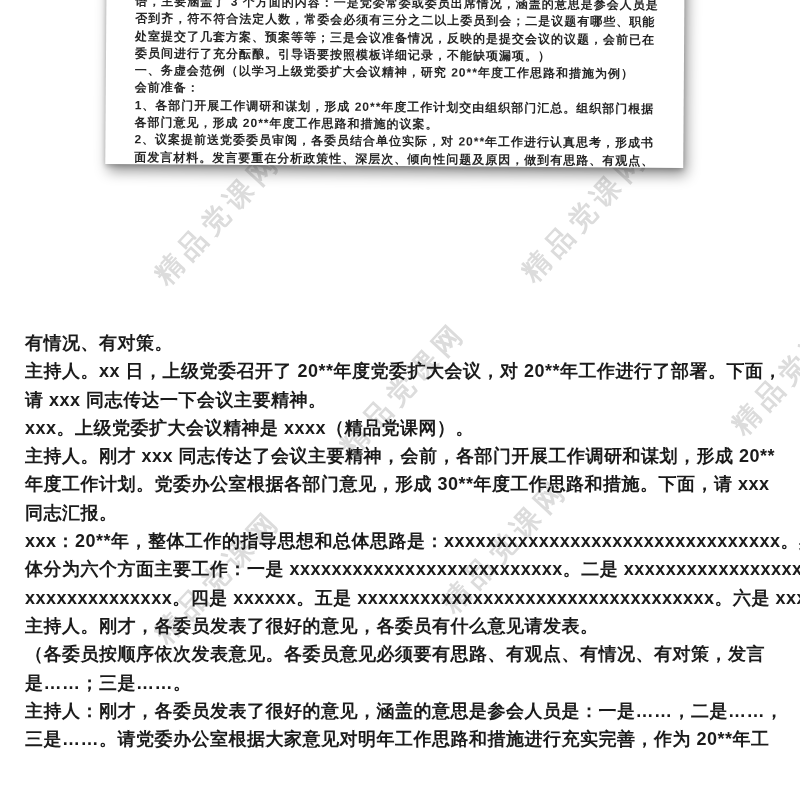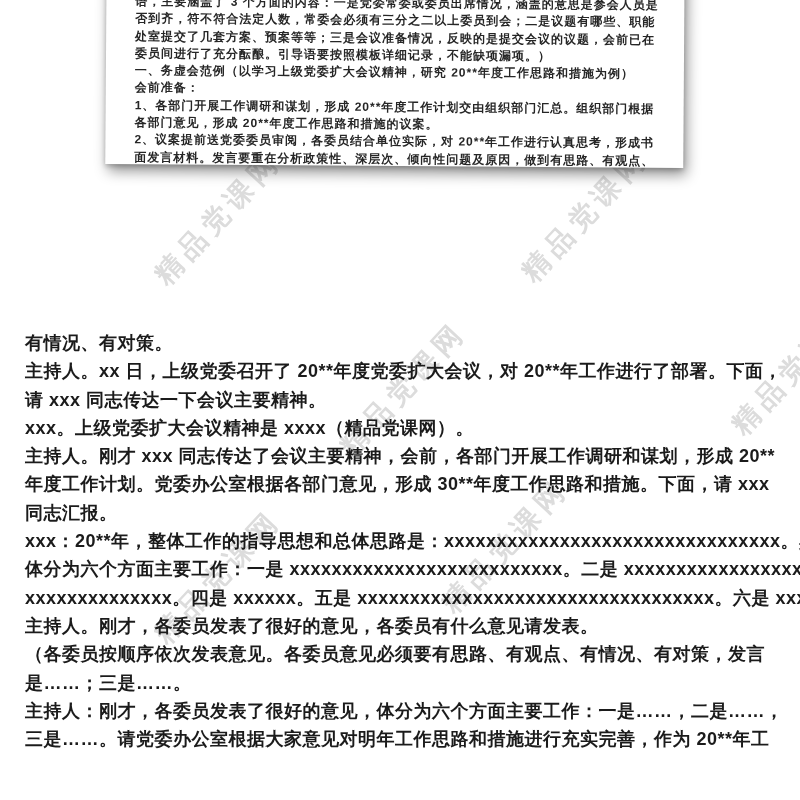--- a/index.html
+++ b/index.html
@@ -51,21 +51,21 @@
   <div class="bline">xxx。上级党委扩大会议精神是 xxxx（精品党课网）。</div>
   <div class="bline">主持人。刚才 xxx 同志传达了会议主要精神，会前，各部门开展工作调研和谋划，形成 20**</div>
   <div class="bline">年度工作计划。党委办公室根据各部门意见，形成 30**年度工作思路和措施。下面，请 xxx</div>
   <div class="bline">同志汇报。</div>
   <div class="bline">xxx：20**年，整体工作的指导思想和总体思路是：xxxxxxxxxxxxxxxxxxxxxxxxxxxxxxxx。具</div>
   <div class="bline">体分为六个方面主要工作：一是 xxxxxxxxxxxxxxxxxxxxxxxxxx。二是 xxxxxxxxxxxxxxxxxx。三是</div>
   <div class="bline">xxxxxxxxxxxxxx。四是 xxxxxx。五是 xxxxxxxxxxxxxxxxxxxxxxxxxxxxxxxxxx。六是 xxxxxx。</div>
   <div class="bline">主持人。刚才，各委员发表了很好的意见，各委员有什么意见请发表。</div>
   <div class="bline">（各委员按顺序依次发表意见。各委员意见必须要有思路、有观点、有情况、有对策，发言</div>
   <div class="bline">是……；三是……。</div>
-  <div class="bline">主持人：刚才，各委员发表了很好的意见，体分为六个方面主要工作：一是……，二是……，</div>
+  <div class="bline">主持人：刚才，各委员发表了很好的意见，涵盖的意思是参会人员是：一是……，二是……，</div>
   <div class="bline">三是……。请党委办公室根据大家意见对明年工作思路和措施进行充实完善，作为 20**年工</div>
 </div>
 
 <div class="paper">
   <div class="pline">语，主要涵盖了 3 个方面的内容：一是党委常委或委员出席情况，涵盖的意思是参会人员是</div>
   <div class="pline">否到齐，符不符合法定人数，常委会必须有三分之二以上委员到会；二是议题有哪些、职能</div>
   <div class="pline">处室提交了几套方案、预案等等；三是会议准备情况，反映的是提交会议的议题，会前已在</div>
   <div class="pline">委员间进行了充分酝酿。引导语要按照模板详细记录，不能缺项漏项。）</div>
   <div class="pline">一、务虚会范例（以学习上级党委扩大会议精神，研究 20**年度工作思路和措施为例）</div>
   <div class="pline">会前准备：</div>

